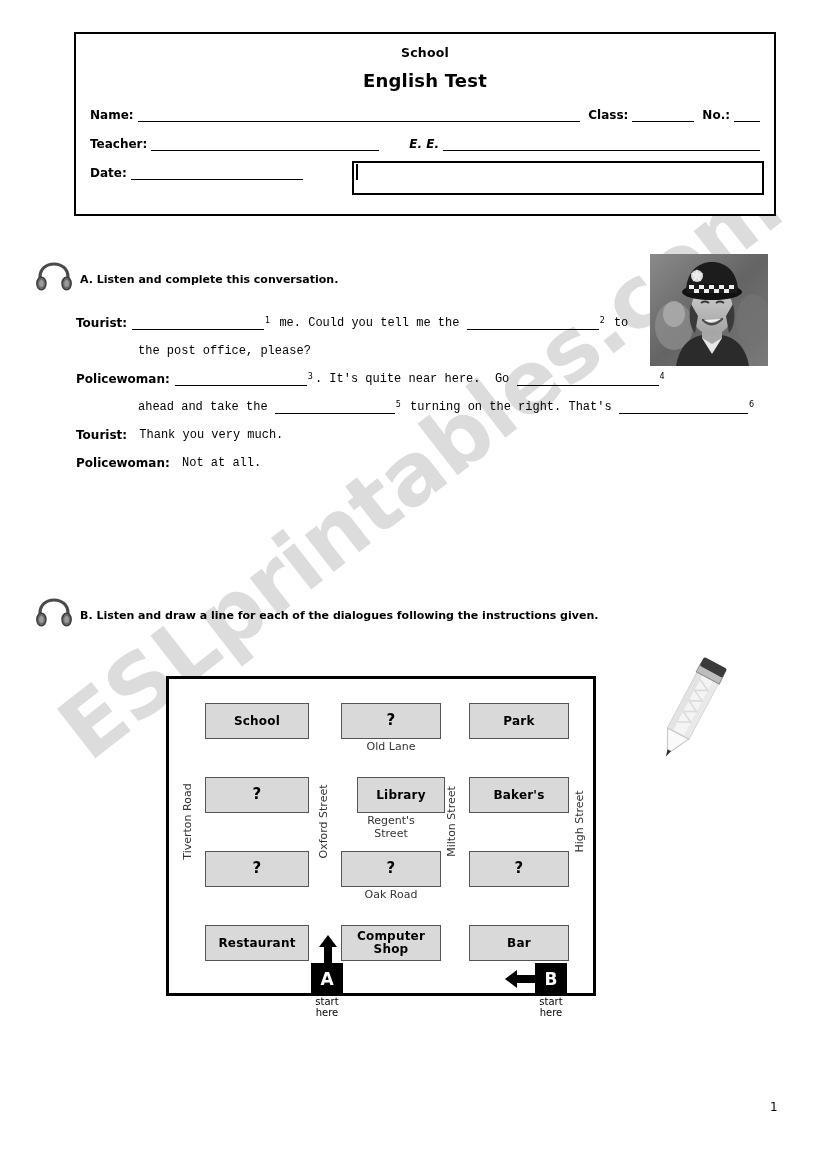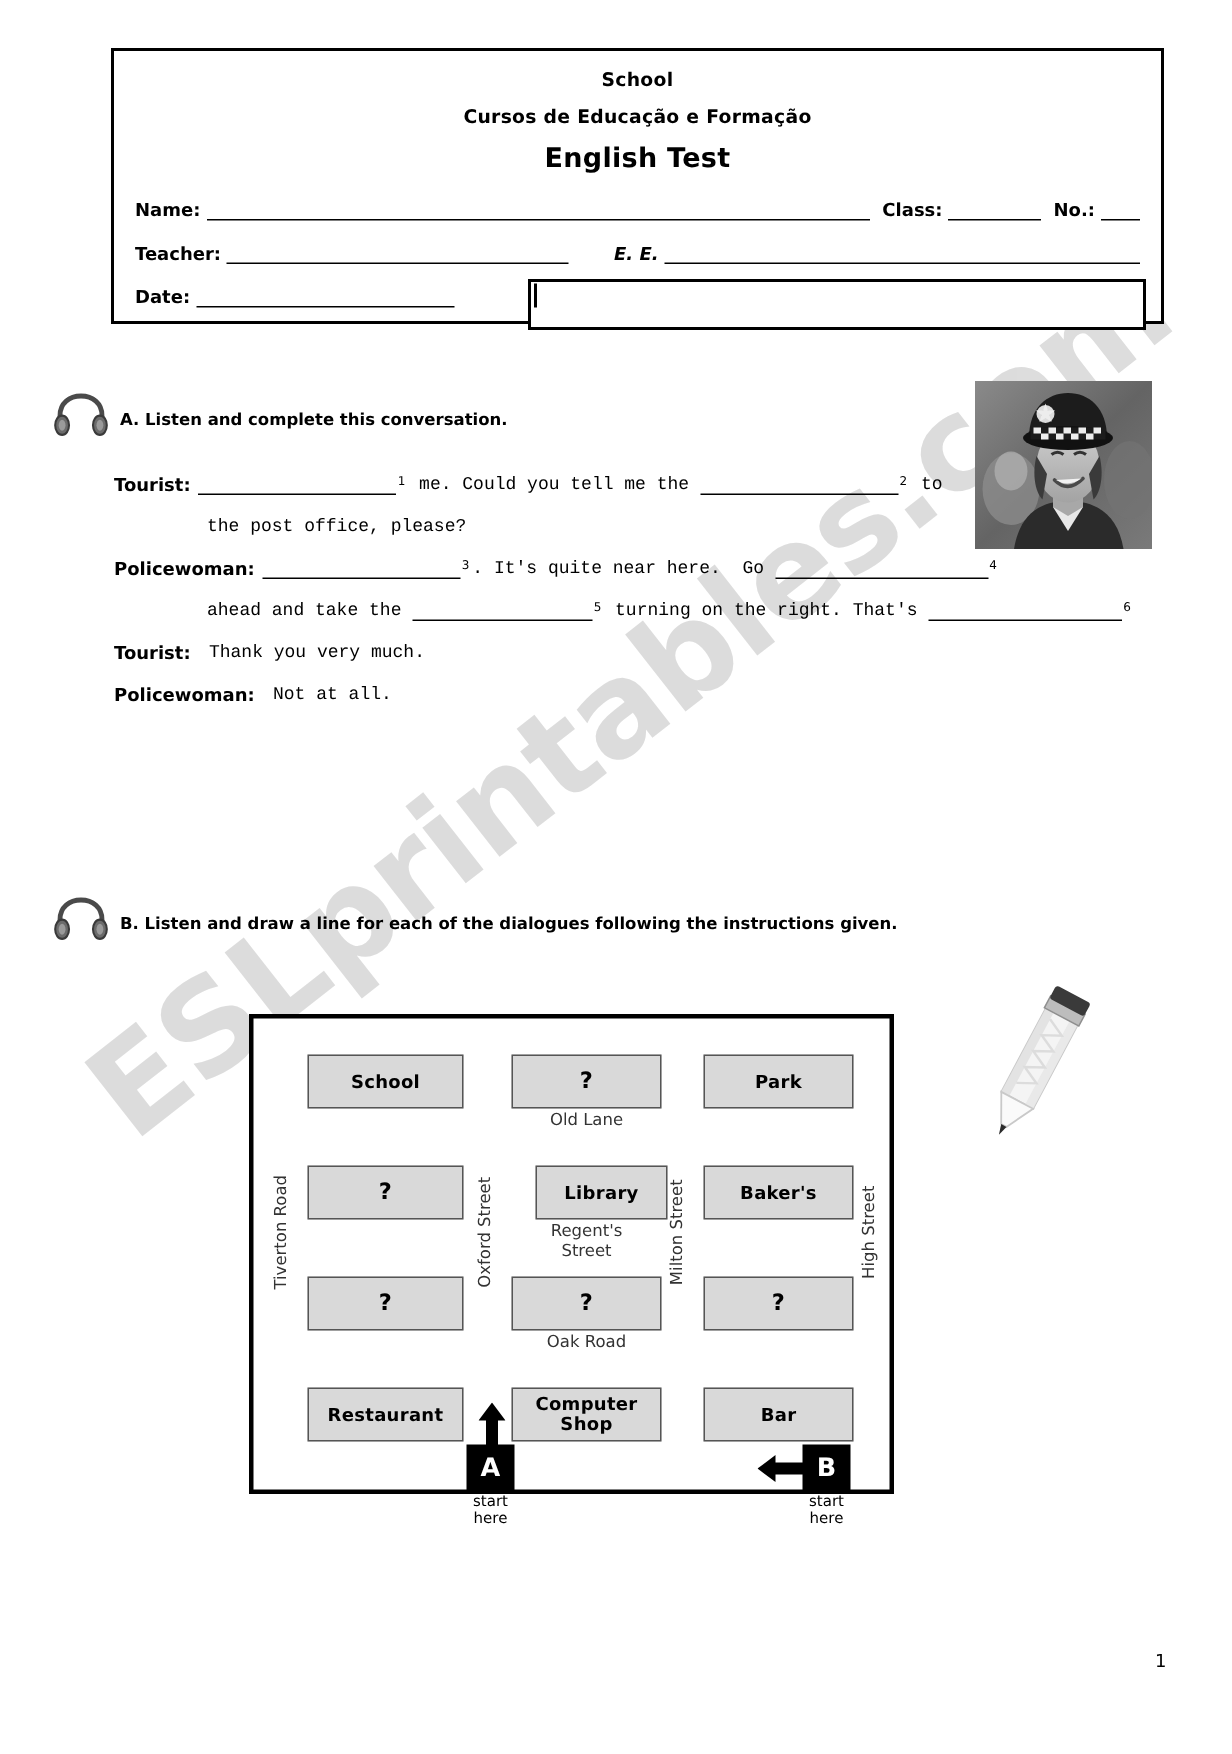--- a/index.html
+++ b/index.html
@@ -272,21 +272,20 @@
 </style>
 </head>
 <body>
 
 <div id="watermark">
   <div class="wm-text">ESLprintables.com</div>
 </div>
 
 <div id="header-box">
   <div class="hdr-title hdr-line1">School</div>
-  <div class="hdr-title hdr-line2">Cursos de Educação e Formação</div>
   <div class="hdr-title hdr-line3">English Test</div>
 
   <div class="field-row row-name">
     <span class="field-label">Name:</span>
     <span class="rule rule-grow"></span>
     <span class="field-label" style="padding-left:8px;">Class:</span>
     <span class="rule" style="width:62px;"></span>
     <span class="field-label" style="padding-left:8px;">No.:</span>
     <span class="rule" style="width:26px;"></span>
   </div>

